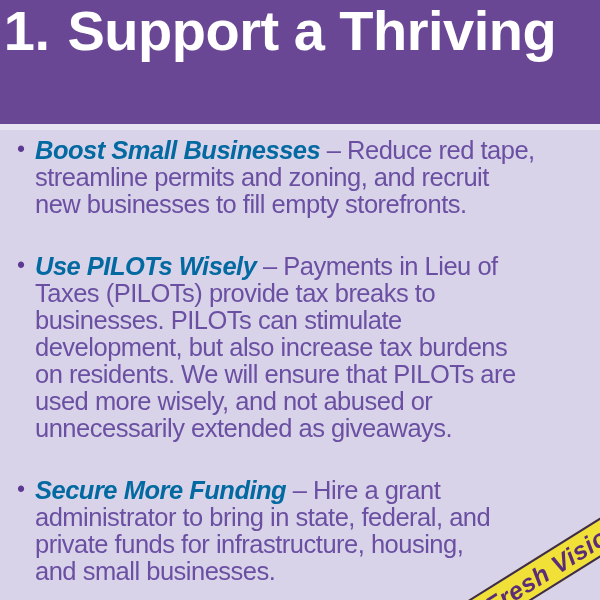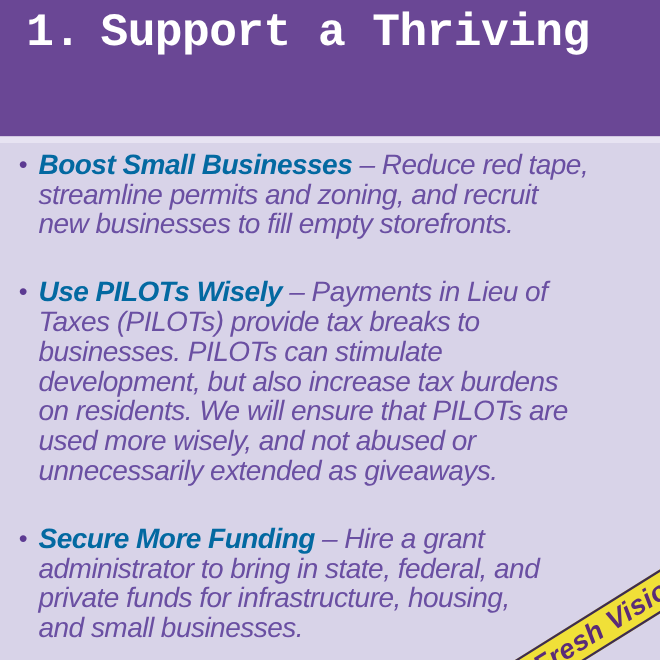--- a/index.html
+++ b/index.html
@@ -16,25 +16,24 @@
   .header {
     box-sizing: border-box;
     height: 124px;
     background: #6a4795;
     color: #ffffff;
     text-align: center;
     padding-top: 7px;
   }
   .h-line {
     font-weight: bold;
-    font-size: 42px;
+    font-size: 56px;
     line-height: 47px;
     letter-spacing: -0.5px;
     white-space: nowrap;
-    font-family: Liberation Mono, monospace;
   }
   .h-line1 { padding-right: 40px; }
   .h-line2 { padding-left: 4px; }
   .h-num { margin-right: 18px; }
 
   
   .content {
     box-sizing: border-box;
     height: 476px;
     border-top: 6px solid #e7e3f2;
@@ -56,21 +55,21 @@
     left: 1px;
     top: -1px;
     font-size: 23px;
     color: #5c3a92;
   }
   .lead {
     font-weight: bold;
     font-style: italic;
     color: #0369a1;
   }
-  .rest { white-space: pre-line; font-style: italic; }
+  .rest { white-space: pre-line; }
 
   
   .ribbon {
     position: absolute;
     left: 423px;
     top: 550px;
     width: 260px;
     height: 34px;
     box-sizing: border-box;
     background: #f0e038;

